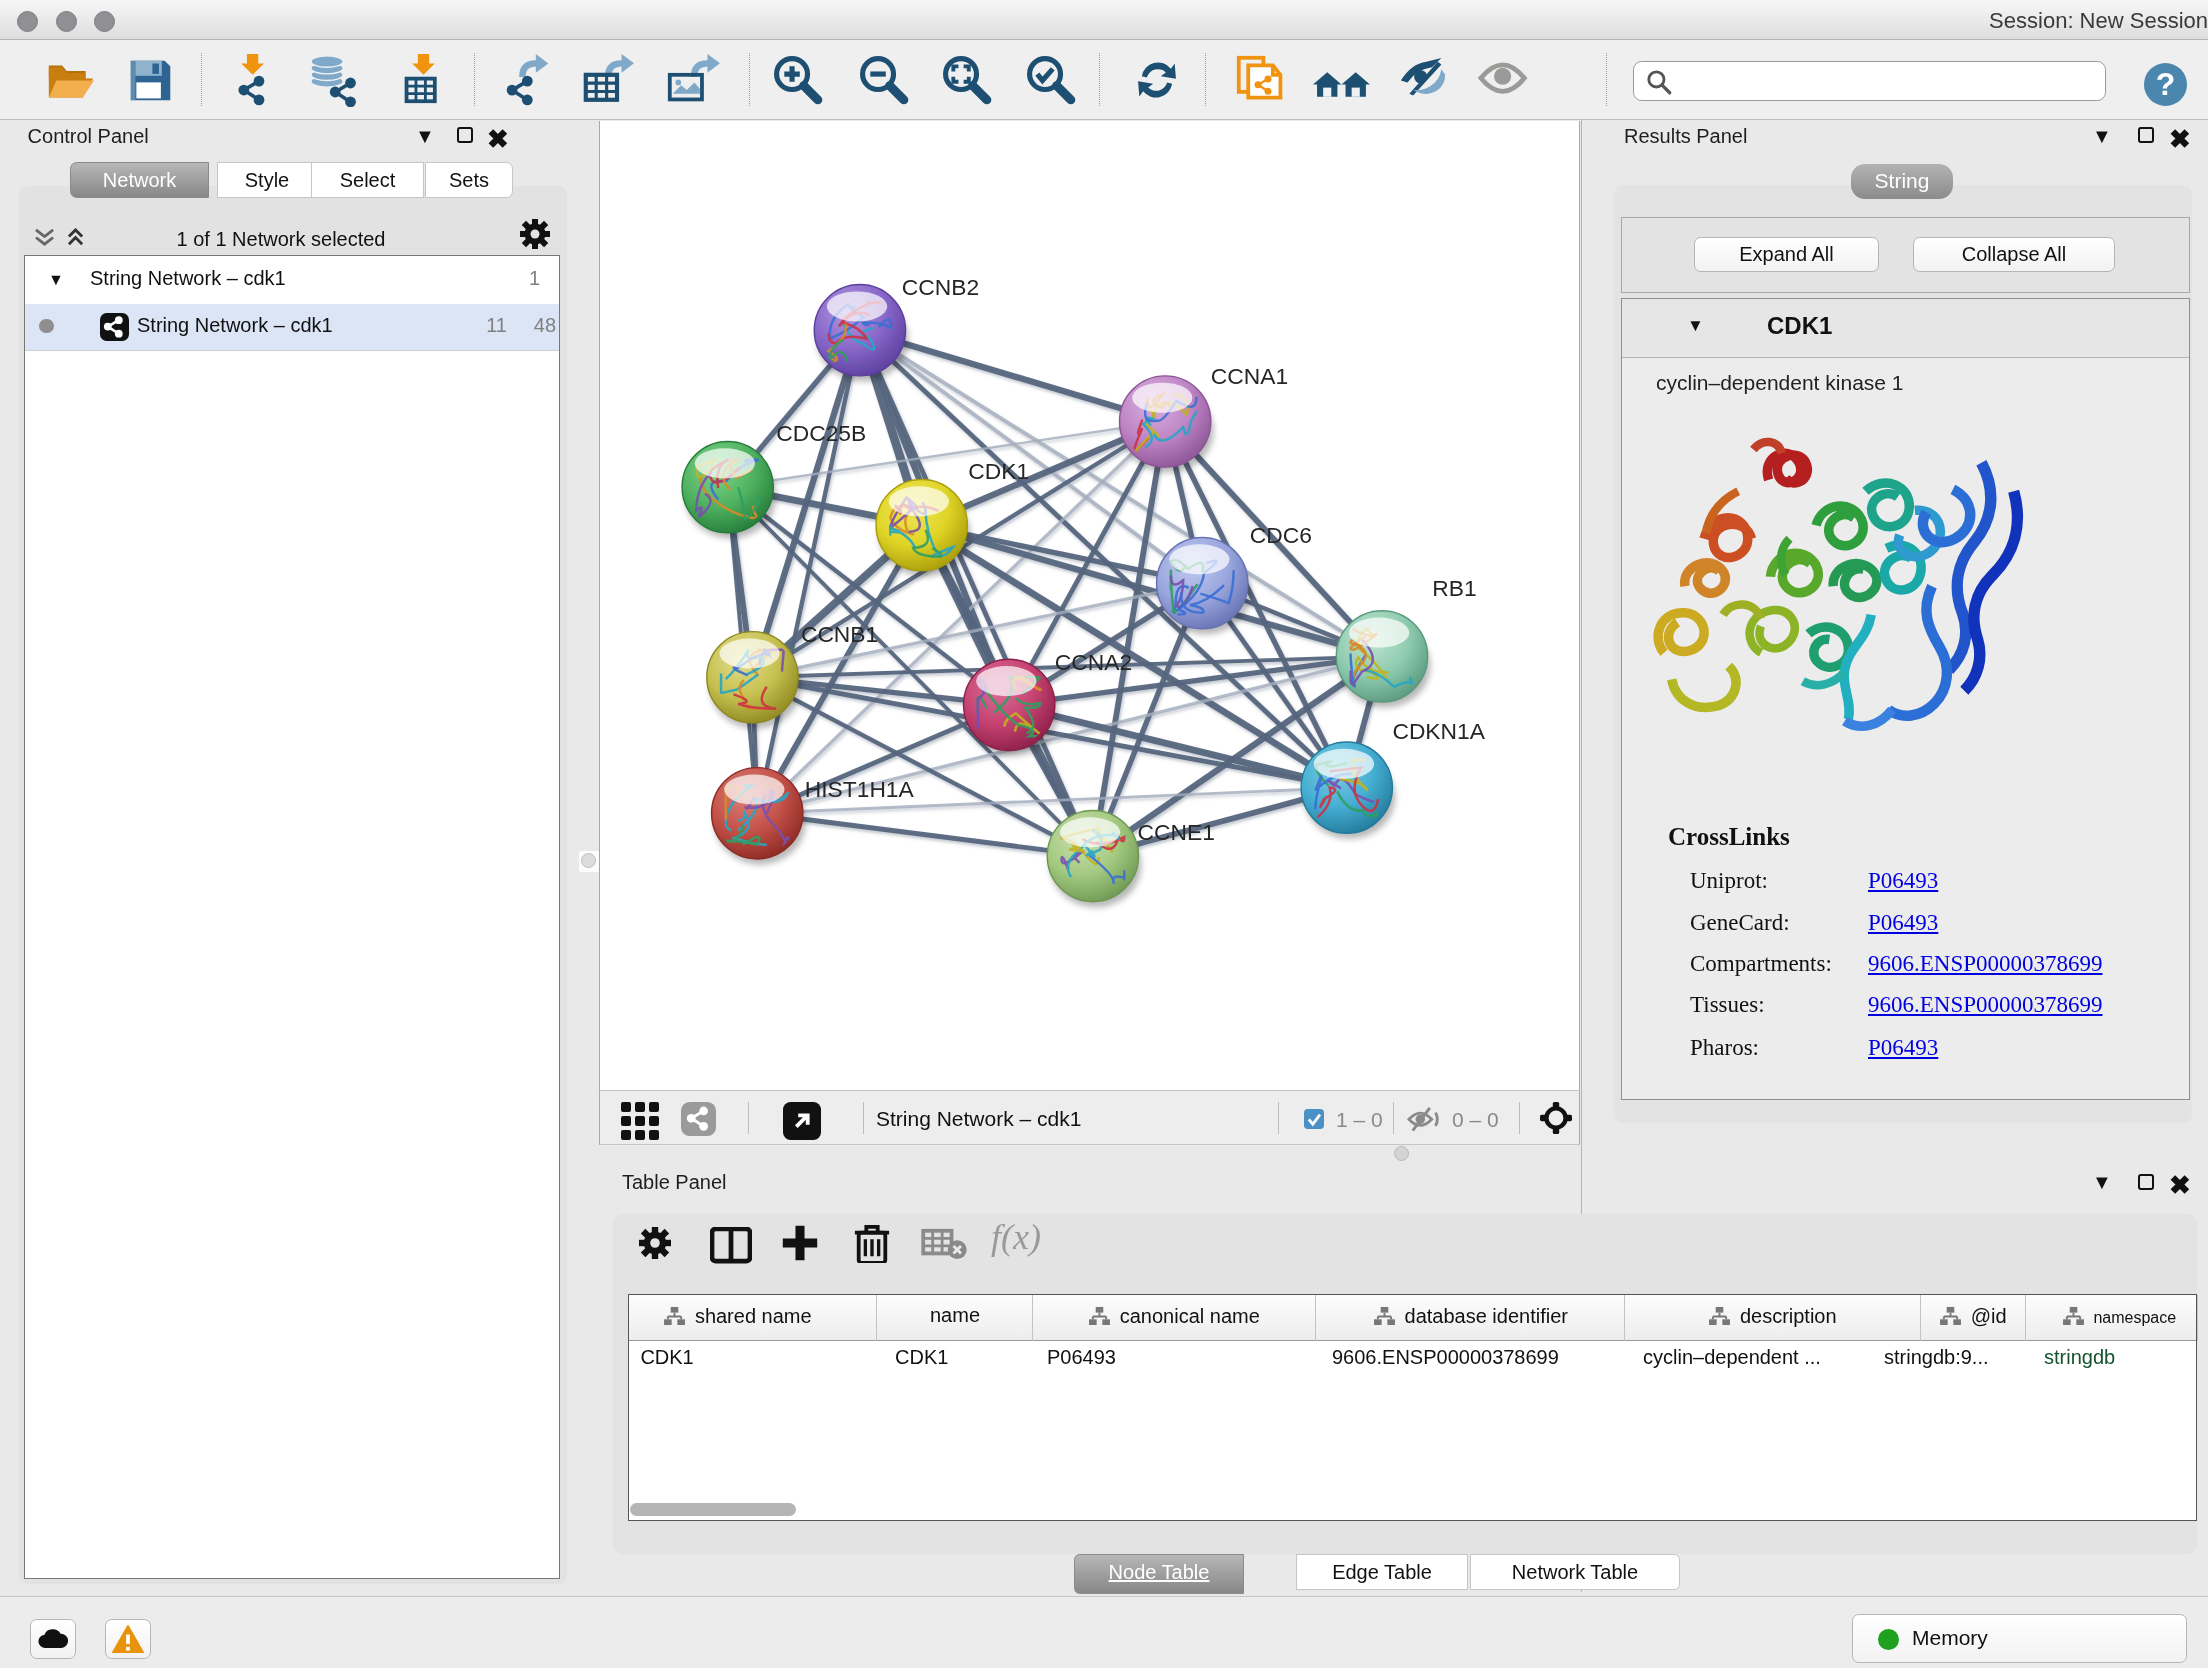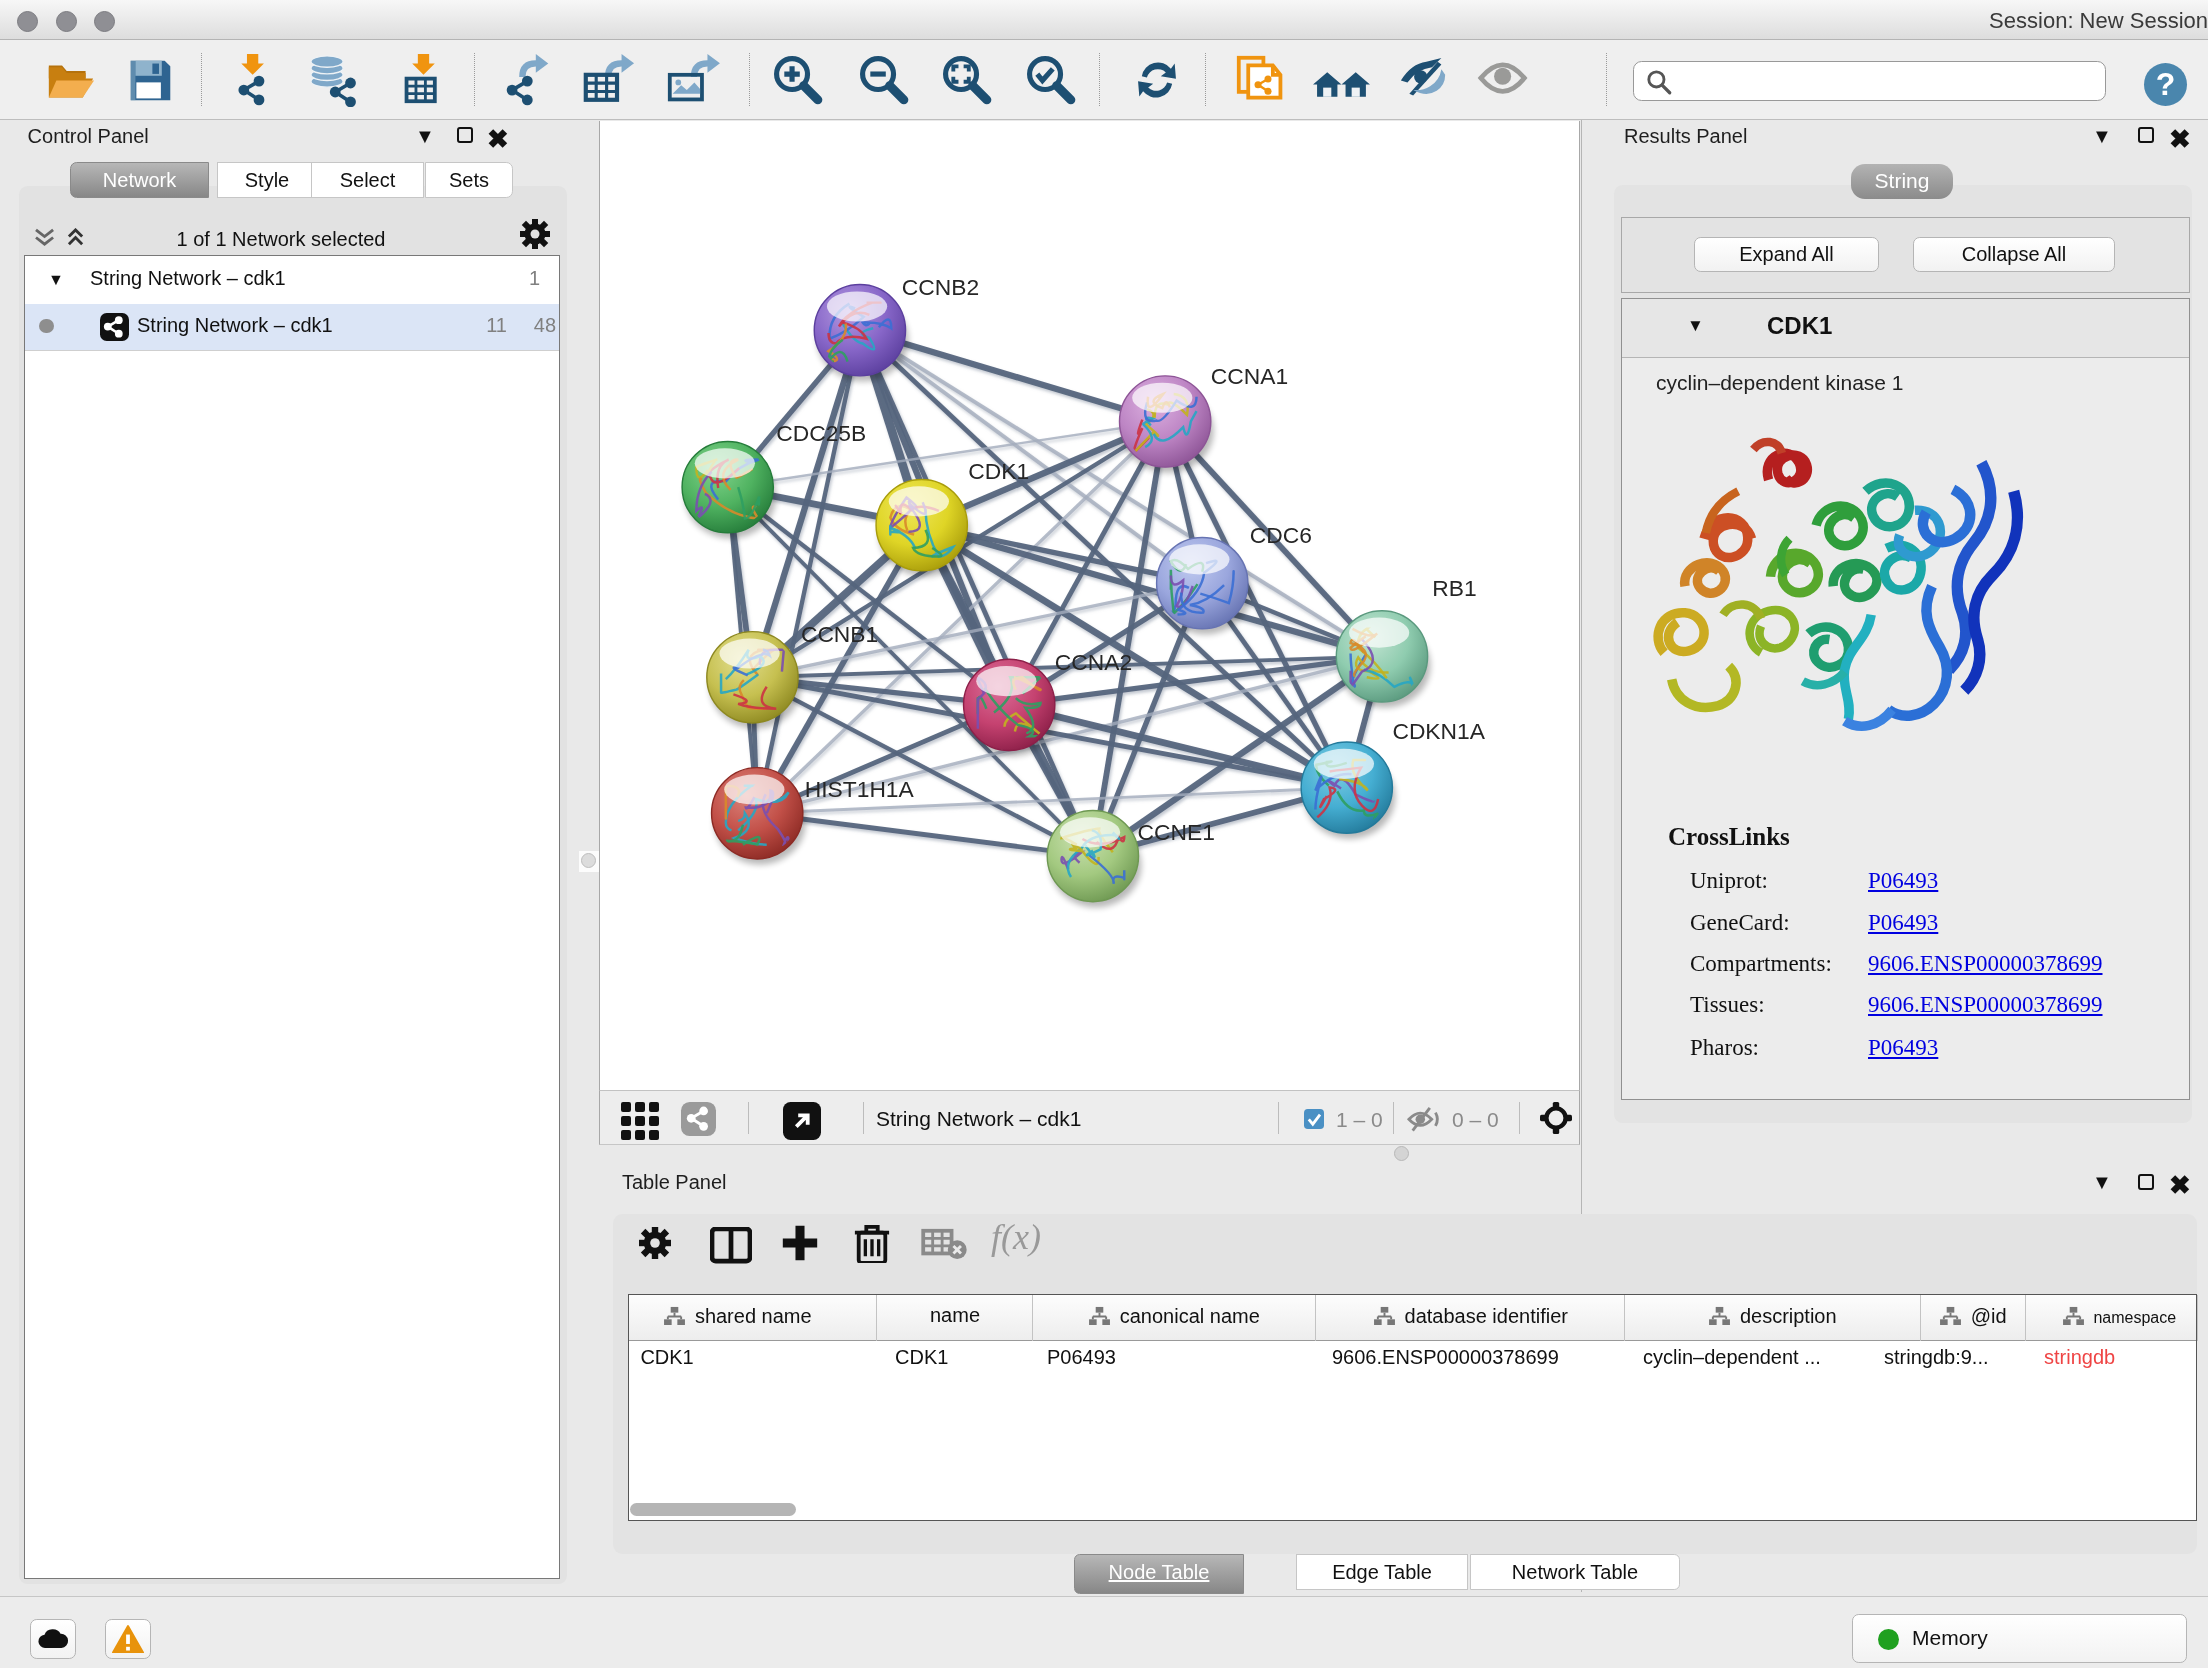--- a/index.html
+++ b/index.html
@@ -739,21 +739,21 @@
             <rect x="14" y="14" width="8" height="6" fill="#777"></rect>
           </svg></span>namespace</div>
 </div>
 <div style="position:relative;height:35px;">
 <span style="position:absolute;left:11.4px;top:4.8px;font-size:20px;color:#111;">CDK1</span>
 <span style="position:absolute;left:266px;top:4.8px;font-size:20px;color:#111;">CDK1</span>
 <span style="position:absolute;left:418px;top:4.8px;font-size:20px;color:#111;">P06493</span>
 <span style="position:absolute;left:703px;top:4.8px;font-size:20px;color:#111;">9606.ENSP00000378699</span>
 <span style="position:absolute;left:1014px;top:4.8px;font-size:20px;color:#111;">cyclin–dependent ...</span>
 <span style="position:absolute;left:1255px;top:4.8px;font-size:20px;color:#111;">stringdb:9...</span>
-<span style="position:absolute;left:1415px;top:4.8px;font-size:20px;color:#ef4444;">stringdb</span>
+<span style="position:absolute;left:1415px;top:4.8px;font-size:20px;color:#14532d;">stringdb</span>
 </div>
 <div style="position:absolute;left:1px;bottom:3.8px;width:166px;height:13.3px;background:#b5b5b5;border-radius:6.7px;"></div>
 </div>
 <div class="tab tabsel" style="left:1074px;top:1554px;width:170px;height:40px;line-height:34px;border-radius:5.7px 0 0 5.7px;text-decoration:underline;">Node Table</div>
 <div class="tab" style="left:1296px;top:1554px;width:172px;height:36px;line-height:34px;">Edge Table</div>
 <div class="tab" style="left:1470px;top:1554px;width:210px;height:36px;line-height:34px;border-radius:0 5.7px 5.7px 0;">Network Table</div>
 <div class="abs" style="left:0;top:1596px;width:2208px;height:72px;background:#ececec;border-top:1px solid #c6c6c6;"></div>
 <div class="btn" style="left:29.5px;top:1619px;width:46px;height:40px;"><span style="position:relative;top:6.7px;"><svg width="32" height="25" viewBox="0 0 34 26" style="">
         <path d="M9 22 a7 7 0 0 1 -1 -14 a9 8 0 0 1 17 -1 a6 6 0 0 1 1 15 z" fill="#111"></path>
       </svg></span></div>

